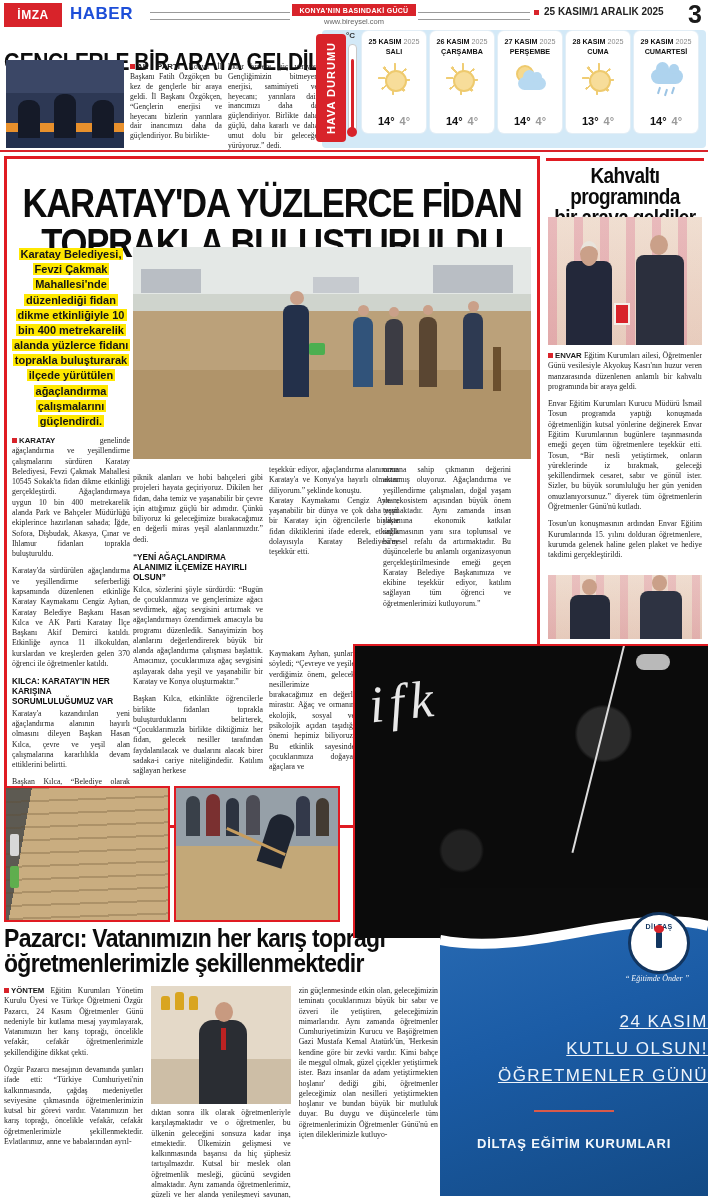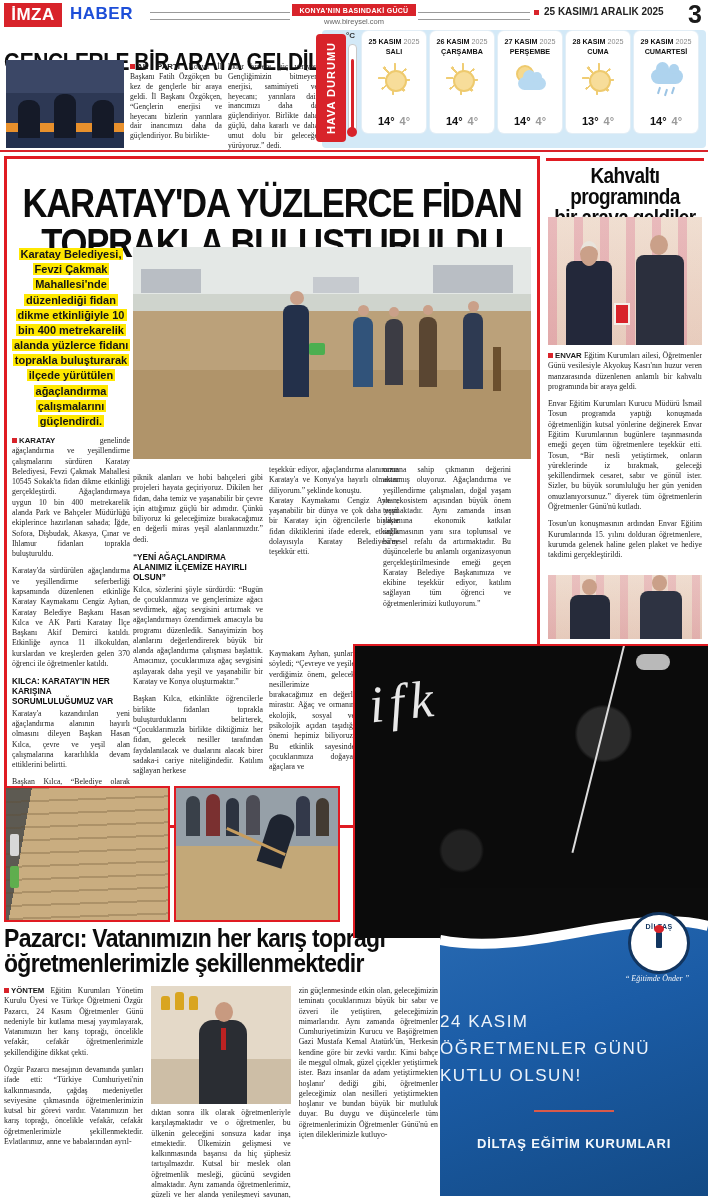--- a/index.html
+++ b/index.html
@@ -3,21 +3,21 @@
 <meta charset="utf-8">
 <style>
   html,body{margin:0;padding:0;background:#e9e9e9;}
   .page{position:relative;width:708px;height:1200px;background:#ffffff;overflow:hidden;
         font-family:"Liberation Sans",sans-serif;color:#151515;}
   .abs{position:absolute;}
 
   
   .mast-line{position:absolute;height:1px;background:#9a9a9a;}
   .brand-imza{position:absolute;left:4px;top:3px;width:58px;height:24px;background:#d8232a;color:#fff;
-      font-weight:bold;font-size:17px;display:flex;align-items:center;justify-content:center;letter-spacing:.5px;}
+      font-weight:bold;font-size:12px;display:flex;align-items:center;justify-content:center;letter-spacing:.5px;}
   .brand-haber{position:absolute;left:70px;top:4px;font-size:17px;font-weight:bold;letter-spacing:.5px;color:#1d4ed8;}
   .slogan-box{position:absolute;left:292px;top:4px;width:124px;height:12px;background:#d8232a;color:#fff;
       font-size:7px;font-weight:bold;display:flex;align-items:center;justify-content:center;letter-spacing:.3px;}
   .website{position:absolute;left:292px;top:17px;width:124px;text-align:center;font-size:7.5px;color:#666;}
   .date-dot{position:absolute;left:534px;top:10px;width:5px;height:5px;background:#d8232a;}
   .mast-date{position:absolute;left:544px;top:6px;font-size:10px;font-weight:bold;color:#222;}
   .page-num{position:absolute;right:6px;top:0px;font-size:25px;font-weight:900;color:#1a1a1a;}
 
   .red-sep{position:absolute;left:0;top:150px;width:708px;height:2px;background:#d8232a;}
 
@@ -130,22 +130,22 @@
   .ad{position:absolute;left:440px;top:888px;width:268px;height:308px;z-index:2;
       background:linear-gradient(160deg,#2a6cb4 0%,#1b5ca6 45%,#134a85 100%);overflow:hidden;}
   .ad-curve{position:absolute;left:0;top:0;width:268px;height:80px;}
   .ad-logo{position:absolute;right:18px;top:24px;width:56px;height:56px;border-radius:50%;background:#fff;
       border:3px solid #12355f;text-align:center;}
   .ad-logo .lg-txt{font-size:7px;font-weight:900;color:#12355f;margin-top:8px;letter-spacing:.5px;}
   .ad-logo .torch{width:6px;height:16px;background:#12355f;margin:2px auto 0;border-radius:1px;position:relative;}
   .ad-logo .torch::before{content:"";position:absolute;left:-2px;top:-7px;width:10px;height:8px;border-radius:50%;background:#d8232a;}
   .ad-slogan{position:absolute;right:6px;top:86px;width:90px;text-align:center;color:#f3f6fa;
       font-family:"Liberation Serif",serif;font-style:italic;font-size:8px;}
-  .ad-lines{position:absolute;left:0;top:120px;width:100%;text-align:left;color:#eef4fb;
-      font-size:17px;letter-spacing:1.5px;line-height:1.6;font-weight:400;}
+  .ad-lines{position:absolute;left:0;top:120px;width:100%;text-align:right;color:#eef4fb;
+      font-size:17px;letter-spacing:1.5px;line-height:1.6;font-weight:400;text-decoration:underline;}
   .ad-div{position:absolute;left:94px;top:222px;width:80px;height:2px;background:#d85a4a;}
   .ad-brand{position:absolute;left:0;top:248px;width:100%;text-align:center;color:#f4f8fc;
       font-size:13px;font-weight:bold;letter-spacing:.8px;}
 </style>
 </head>
 <body>
 
 <div class="page">
 
   <header class="abs" style="left:0;top:0;width:708px;height:28px;">
@@ -384,20 +384,20 @@
       <path d="M0,0 L268,0 L268,38 C190,18 90,70 0,52 Z" fill="#0c0c0c"></path>
       <path d="M0,52 C90,70 190,18 268,38" fill="none" stroke="#ffffff" stroke-width="10"></path>
     </svg>
     <div class="ad-logo">
       <div class="lg-txt">DİLTAŞ</div>
       <div class="torch"></div>
     </div>
     <div class="ad-slogan">“ Eğitimde Önder ”</div>
     <div class="ad-lines">
       <div>24 KASIM</div>
+      <div>KUTLU OLSUN!</div>
       <div>ÖĞRETMENLER GÜNÜ</div>
-      <div>KUTLU OLSUN!</div>
     </div>
     <div class="ad-div"></div>
     <div class="ad-brand">DİLTAŞ EĞİTİM KURUMLARI</div>
   </section>
 
 </div>
 
 </body></html>

